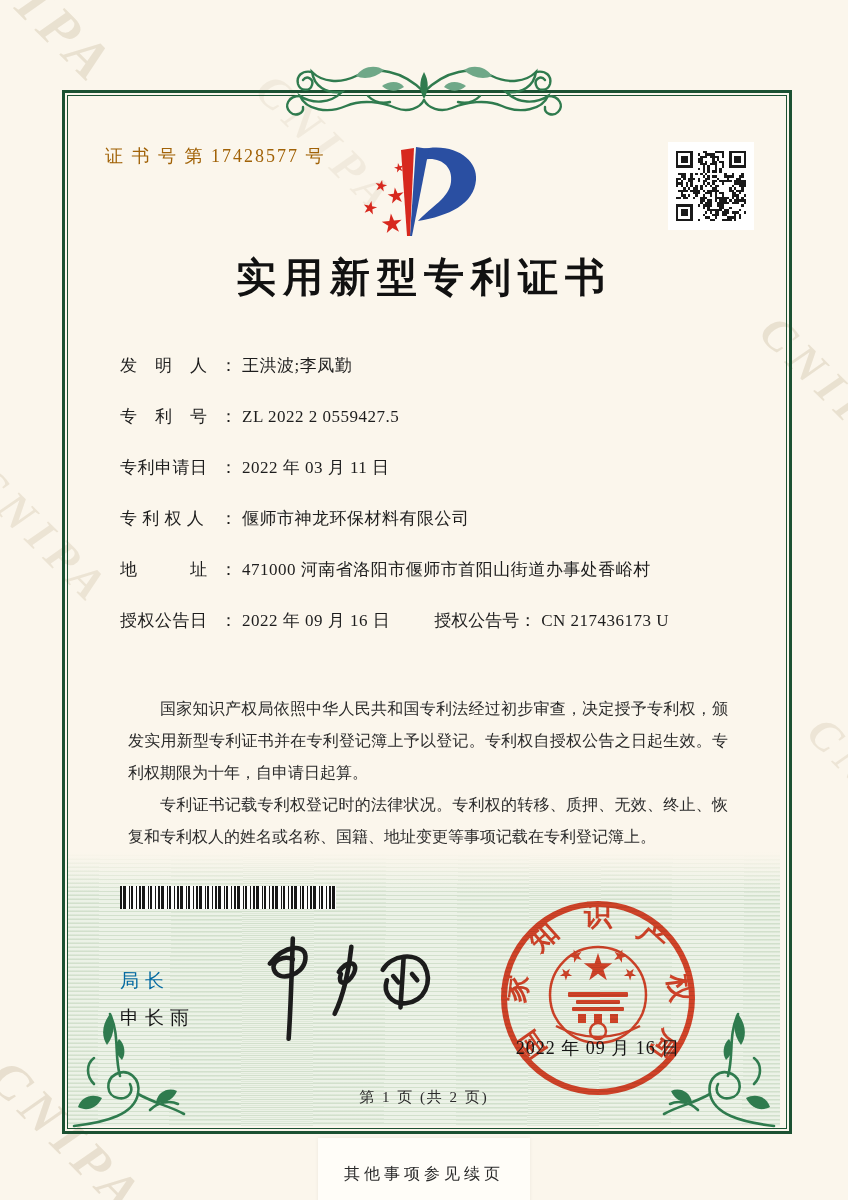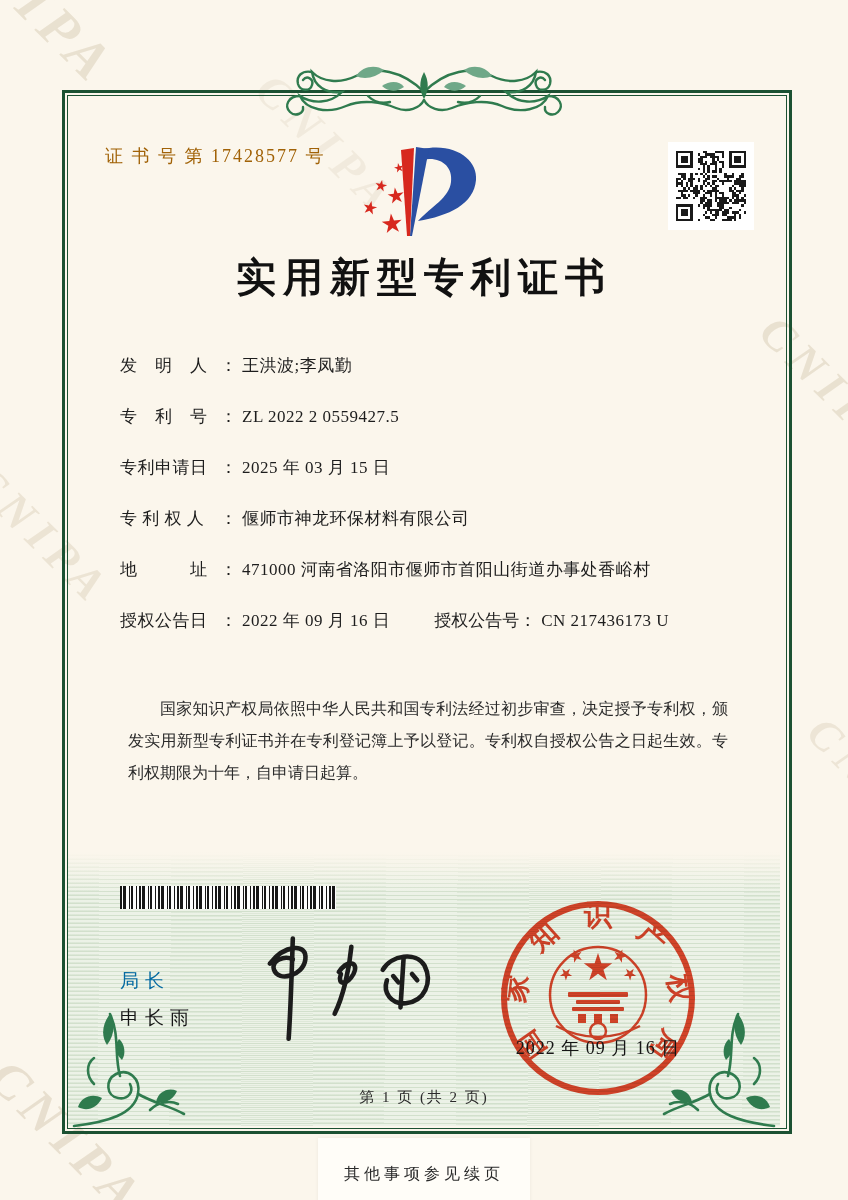--- a/index.html
+++ b/index.html
@@ -477,35 +477,36 @@
   <div class="doc-title">实用新型专利证书</div>
 
   <div class="fields">
     <div class="frow">
       <span class="flabel">发　明　人</span><span>：</span><span class="fvalue">王洪波;李凤勤</span>
     </div>
     <div class="frow">
       <span class="flabel">专　利　号</span><span>：</span><span class="fvalue">ZL 2022 2 0559427.5</span>
     </div>
     <div class="frow">
-      <span class="flabel">专利申请日</span><span>：</span><span class="fvalue">2025 年 03 月 15 日</span>
+      <span class="flabel">专利申请日</span><span>：</span><span class="fvalue">2022 年 03 月 11 日</span>
     </div>
     <div class="frow">
       <span class="flabel">专 利 权 人</span><span>：</span><span class="fvalue">偃师市神龙环保材料有限公司</span>
     </div>
     <div class="frow">
       <span class="flabel">地　　　址</span><span>：</span><span class="fvalue">471000 河南省洛阳市偃师市首阳山街道办事处香峪村</span>
     </div>
     <div class="frow">
       <span class="flabel">授权公告日</span><span>：</span><span class="fvalue">2022 年 09 月 16 日</span><span class="grant-gap"></span><span>授权公告号</span><span>：</span><span class="fvalue">CN 217436173 U</span>
     </div>
   </div>
 
   <div class="body-text">
     <p>国家知识产权局依照中华人民共和国专利法经过初步审查，决定授予专利权，颁发实用新型专利证书并在专利登记簿上予以登记。专利权自授权公告之日起生效。专利权期限为十年，自申请日起算。</p>
+    <p>专利证书记载专利权登记时的法律状况。专利权的转移、质押、无效、终止、恢复和专利权人的姓名或名称、国籍、地址变更等事项记载在专利登记簿上。</p>
   </div>
 
   <div class="barcode"></div>
 
   <div class="signoff-title">局长</div>
   <div class="signoff-name">申长雨</div>
 
   <svg class="signature" width="210" height="115" viewBox="0 0 200 110">
     <g stroke="#1c1c1c" stroke-width="4.4" fill="none" stroke-linecap="round" stroke-linejoin="round">
       <path d="M30,34 C44,16 66,14 64,30 C62,46 38,52 34,40 C31,31 44,26 52,30"></path>

